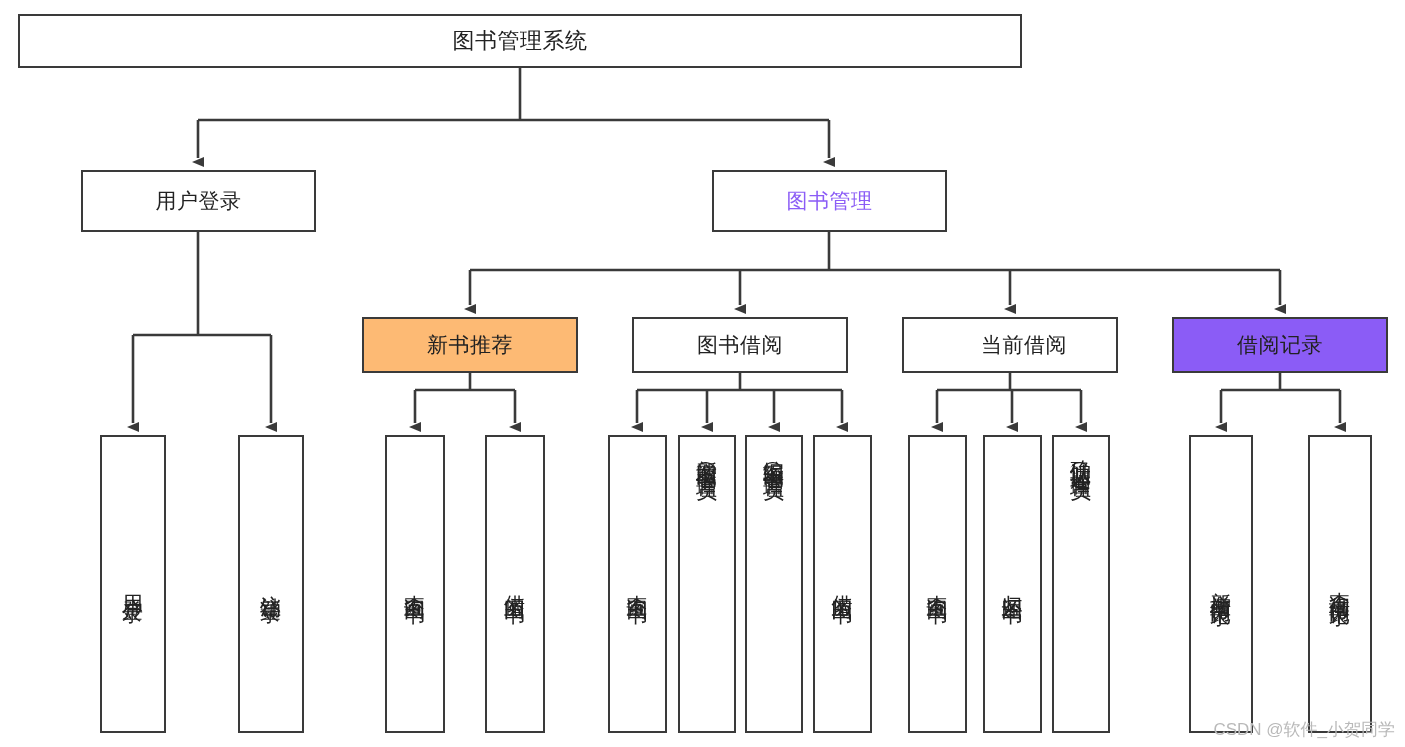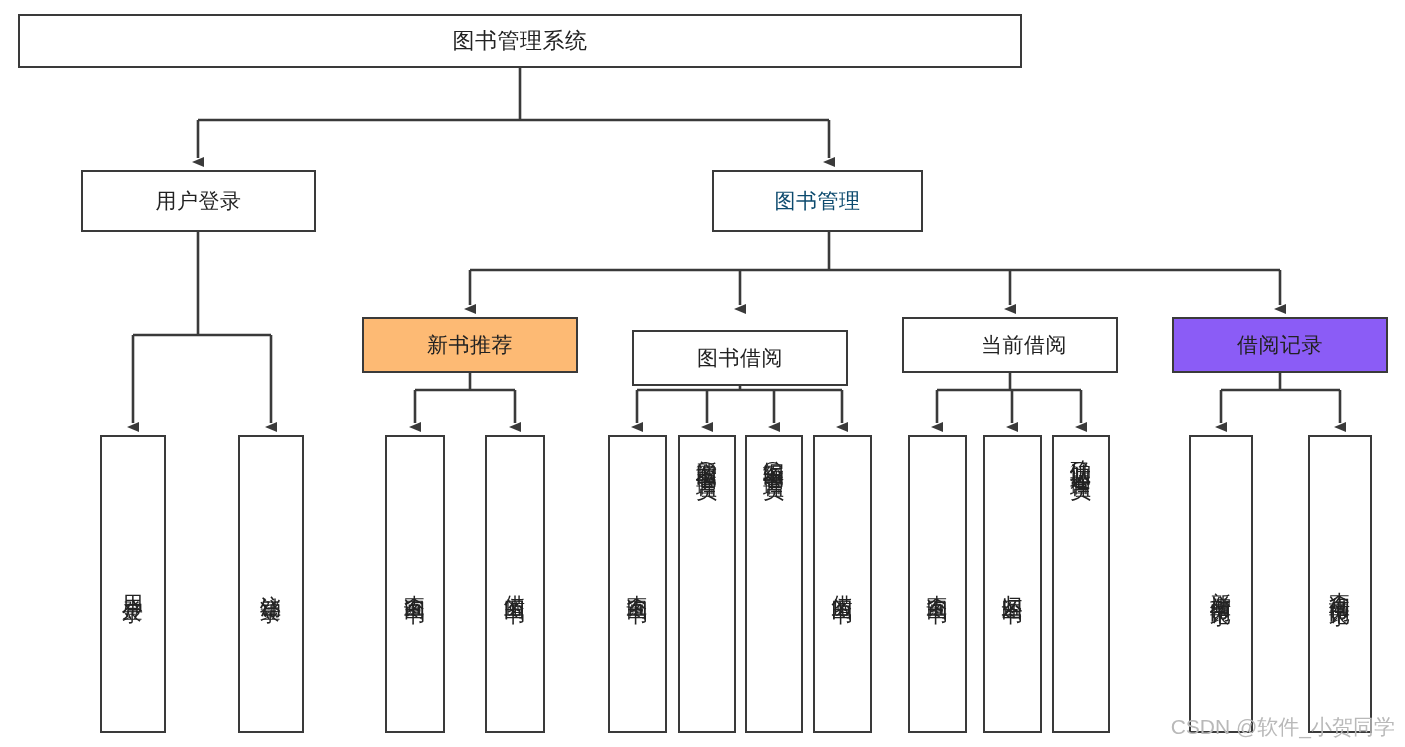--- a/index.html
+++ b/index.html
@@ -67,21 +67,21 @@
   }
   
   .node.vert.mid {
     align-items: center;
     padding-top: 0;
   }
   #watermark {
     position: absolute;
     right: 10px;
     bottom: 6px;
-    font-size: 21px;
+    font-size: 17px;
     color: #b9b9b9;
     white-space: nowrap;
     z-index: 5;
     font-family: "Liberation Sans", "DejaVu Sans", sans-serif;
   }
 </style>
 </head>
 <body>
 
 <div id="canvas" style="background: rgb(255, 255, 255);">
@@ -139,28 +139,28 @@
     </g>
   </svg>
 
   <div class="node horiz root" style="left: 18px; top: 14px; width: 1004px; height: 54px; border-color: rgb(58, 58, 58); background: rgb(255, 255, 255); color: rgb(34, 34, 34);">
     <span class="label">图书管理系统</span>
   </div>
 
   <div class="node horiz" style="left: 81px; top: 170px; width: 235px; height: 62px; border-color: rgb(58, 58, 58); background: rgb(255, 255, 255); color: rgb(34, 34, 34);">
     <span class="label">用户登录</span>
   </div>
-  <div class="node horiz" style="left: 712px; top: 170px; width: 211px; height: 62px; border-color: rgb(58, 58, 58); background: rgb(255, 255, 255); color: #0c4a6e;">
+  <div class="node horiz" style="left: 712px; top: 170px; width: 235px; height: 62px; border-color: rgb(58, 58, 58); background: rgb(255, 255, 255); color: #8b5cf6;">
     <span class="label">图书管理</span>
   </div>
 
   <div class="node horiz" style="left: 362px; top: 317px; width: 216px; height: 56px; border-color: rgb(58, 58, 58); background: #fdba74; color: rgb(34, 34, 34);">
     <span class="label">新书推荐</span>
   </div>
-  <div class="node horiz" style="left: 632px; top: 330px; width: 216px; height: 56px; border-color: rgb(58, 58, 58); background: rgb(255, 255, 255); color: rgb(34, 34, 34);">
+  <div class="node horiz" style="left: 632px; top: 317px; width: 216px; height: 56px; border-color: rgb(58, 58, 58); background: rgb(255, 255, 255); color: rgb(34, 34, 34);">
     <span class="label">图书借阅</span>
   </div>
   <div class="node horiz" style="left: 902px; top: 317px; width: 216px; height: 56px; border-color: rgb(58, 58, 58); background: rgb(255, 255, 255); color: rgb(34, 34, 34); padding-left: 28px;">
     <span class="label">当前借阅</span>
   </div>
   <div class="node horiz" style="left: 1172px; top: 317px; width: 216px; height: 56px; border-color: rgb(58, 58, 58); background: #8b5cf6; color: rgb(34, 34, 34);">
     <span class="label">借阅记录</span>
   </div>
 
   <div class="node vert mid" style="left: 100px; top: 435px; width: 66px; height: 298px; border-color: rgb(58, 58, 58); background: rgb(255, 255, 255); color: rgb(34, 34, 34);">

